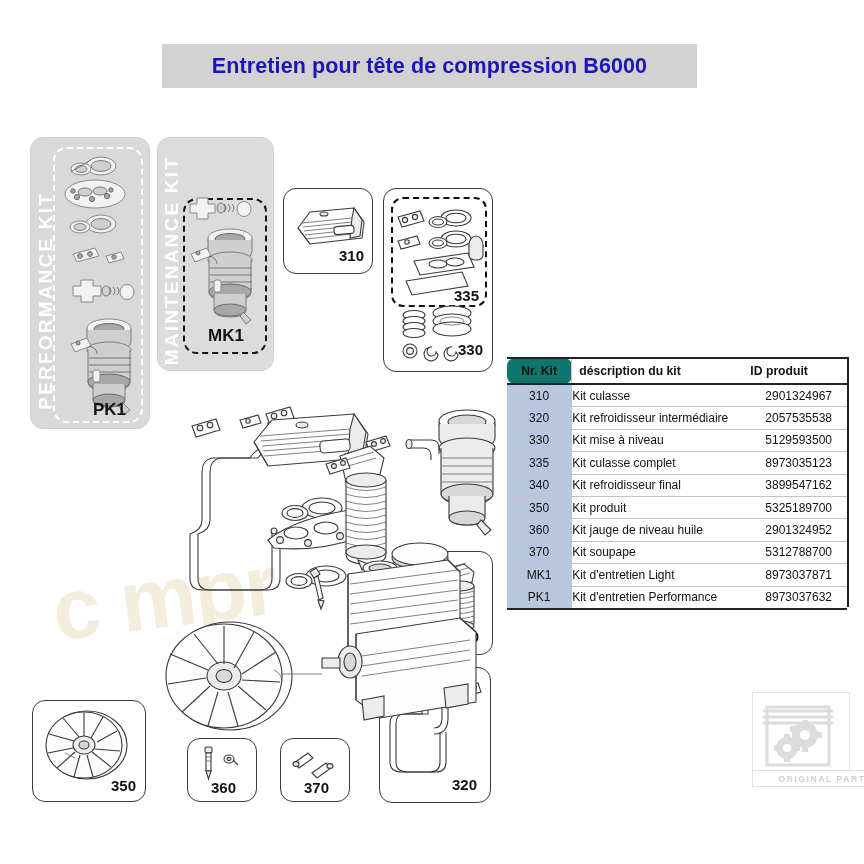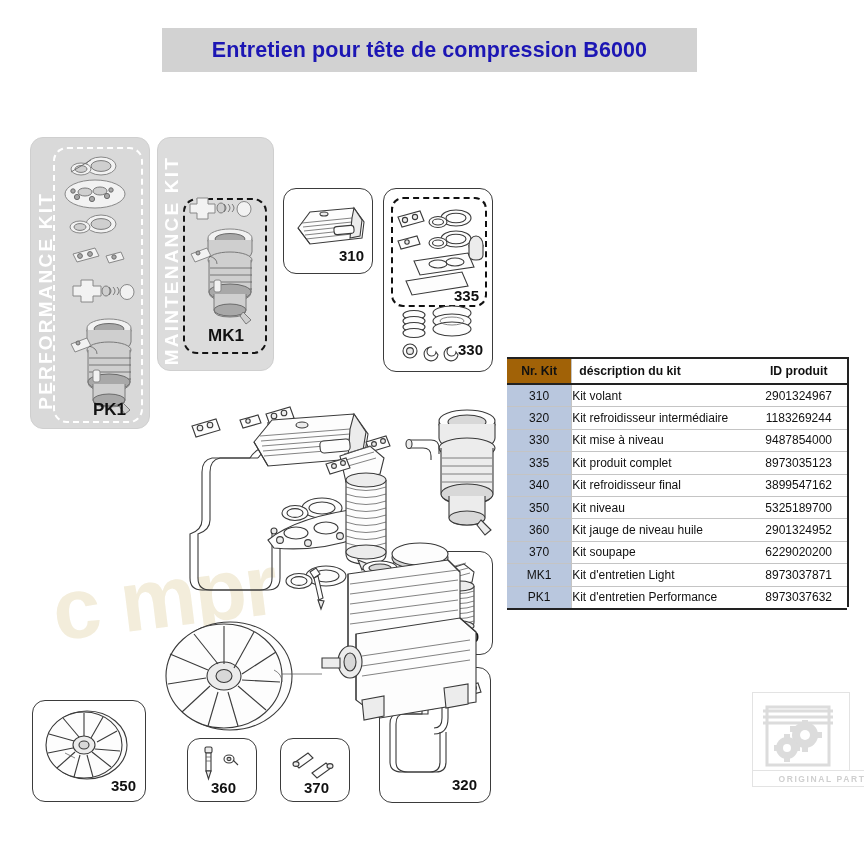--- a/index.html
+++ b/index.html
@@ -1,20 +1,20 @@
 <!DOCTYPE html>
 <html><head>
 <meta charset="utf-8">
 <style>
   html,body{margin:0;padding:0;background:#ffffff;}
   body{width:864px;height:864px;position:relative;overflow:hidden;
        font-family:"Liberation Sans","DejaVu Sans",sans-serif;}
 
   
-  #title-bar{position:absolute;left:162px;top:28px;width:535px;height:44px;
+  #title-bar{position:absolute;left:162px;top:44px;width:535px;height:44px;
     background:#d2d2d2;display:flex;align-items:center;justify-content:center;}
   #title-text{color:#1c16b4;font-size:21.5px;font-weight:bold;letter-spacing:.1px;}
 
   
   .pbox{position:absolute;border:1.6px solid #3b3b3b;border-radius:13px;background:#fff;}
   .pnum{position:absolute;font-size:15px;font-weight:bold;color:#111;}
   .dashbox{position:absolute;border:2.2px dashed #111;border-radius:12px;}
 
   
   .kitpanel{position:absolute;background:#d9d9d9;border:1px solid #cfcfcf;border-radius:13px;}
@@ -30,23 +30,23 @@
     border-collapse:collapse;font-size:11.4px;color:#111;background:#fff;}
   #kit-table th,#kit-table td{padding:0;height:21.4px;vertical-align:middle;
     border-bottom:1px solid #c4c4c4;}
   #kit-table thead th{border-top:2.2px solid #222;border-bottom:2.2px solid #222;
     font-weight:bold;font-size:12.2px;height:24px;}
   #kit-table tbody tr:last-child td{border-bottom:2.2px solid #222;}
   .c-nr{width:66px;background:#b9c7de;text-align:center;font-size:12px;
         border-right:1px solid #c4c4c4;}
   .c-desc{width:176px;text-align:left;padding-left:9px;font-size:12px;}
   .c-id{width:98px;text-align:center;font-size:12px;padding-right:4px;}
-  #kit-table thead .c-nr{background:#a16207;}
+  #kit-table thead .c-nr{background:#0f766e;border-radius:8px;}
   #kit-table thead .c-desc{text-align:left;padding-left:7px;}
-  #kit-table thead .c-id{text-align:center;}
+  #kit-table thead .c-id{text-align:left;}
   .tbl-wrap{position:absolute;left:507px;top:357px;width:340px;height:250px;
     border-right:2.2px solid #222;pointer-events:none;}
 
   
   #orig-logo{position:absolute;left:752px;top:692px;width:96px;height:92px;
     border:1.5px solid #e3e3e3;background:#fff;}
   #orig-cap{position:absolute;left:752px;top:770px;width:96px;height:15px;
     border:1.5px solid #e3e3e3;display:flex;align-items:center;justify-content:center;
     color:#cfcfcf;font-size:8.5px;letter-spacing:1.6px;font-weight:bold;background:#fff;padding-left:21px;}
 
@@ -456,57 +456,57 @@
   <thead>
     <tr>
       <th class="c-nr">Nr. Kit</th>
       <th class="c-desc">déscription du kit</th>
       <th class="c-id">ID produit</th>
     </tr>
   </thead>
   <tbody id="kit-tbody">
       <tr>
         <td class="c-nr">310</td>
-        <td class="c-desc">Kit volant</td>
+        <td class="c-desc">Kit culasse</td>
         <td class="c-id">2901324967</td>
       </tr>
       <tr>
         <td class="c-nr">320</td>
         <td class="c-desc">Kit refroidisseur intermédiaire</td>
-        <td class="c-id">1183269244</td>
+        <td class="c-id">2057535538</td>
       </tr>
       <tr>
         <td class="c-nr">330</td>
         <td class="c-desc">Kit mise à niveau</td>
-        <td class="c-id">9487854000</td>
+        <td class="c-id">5129593500</td>
       </tr>
       <tr>
         <td class="c-nr">335</td>
-        <td class="c-desc">Kit produit complet</td>
+        <td class="c-desc">Kit culasse complet</td>
         <td class="c-id">8973035123</td>
       </tr>
       <tr>
         <td class="c-nr">340</td>
         <td class="c-desc">Kit refroidisseur final</td>
         <td class="c-id">3899547162</td>
       </tr>
       <tr>
         <td class="c-nr">350</td>
-        <td class="c-desc">Kit niveau</td>
+        <td class="c-desc">Kit produit</td>
         <td class="c-id">5325189700</td>
       </tr>
       <tr>
         <td class="c-nr">360</td>
         <td class="c-desc">Kit jauge de niveau huile</td>
         <td class="c-id">2901324952</td>
       </tr>
       <tr>
         <td class="c-nr">370</td>
         <td class="c-desc">Kit soupape</td>
-        <td class="c-id">6229020200</td>
+        <td class="c-id">5312788700</td>
       </tr>
       <tr>
         <td class="c-nr">MK1</td>
         <td class="c-desc">Kit d'entretien Light</td>
         <td class="c-id">8973037871</td>
       </tr>
       <tr>
         <td class="c-nr">PK1</td>
         <td class="c-desc">Kit d'entretien Performance</td>
         <td class="c-id">8973037632</td>

